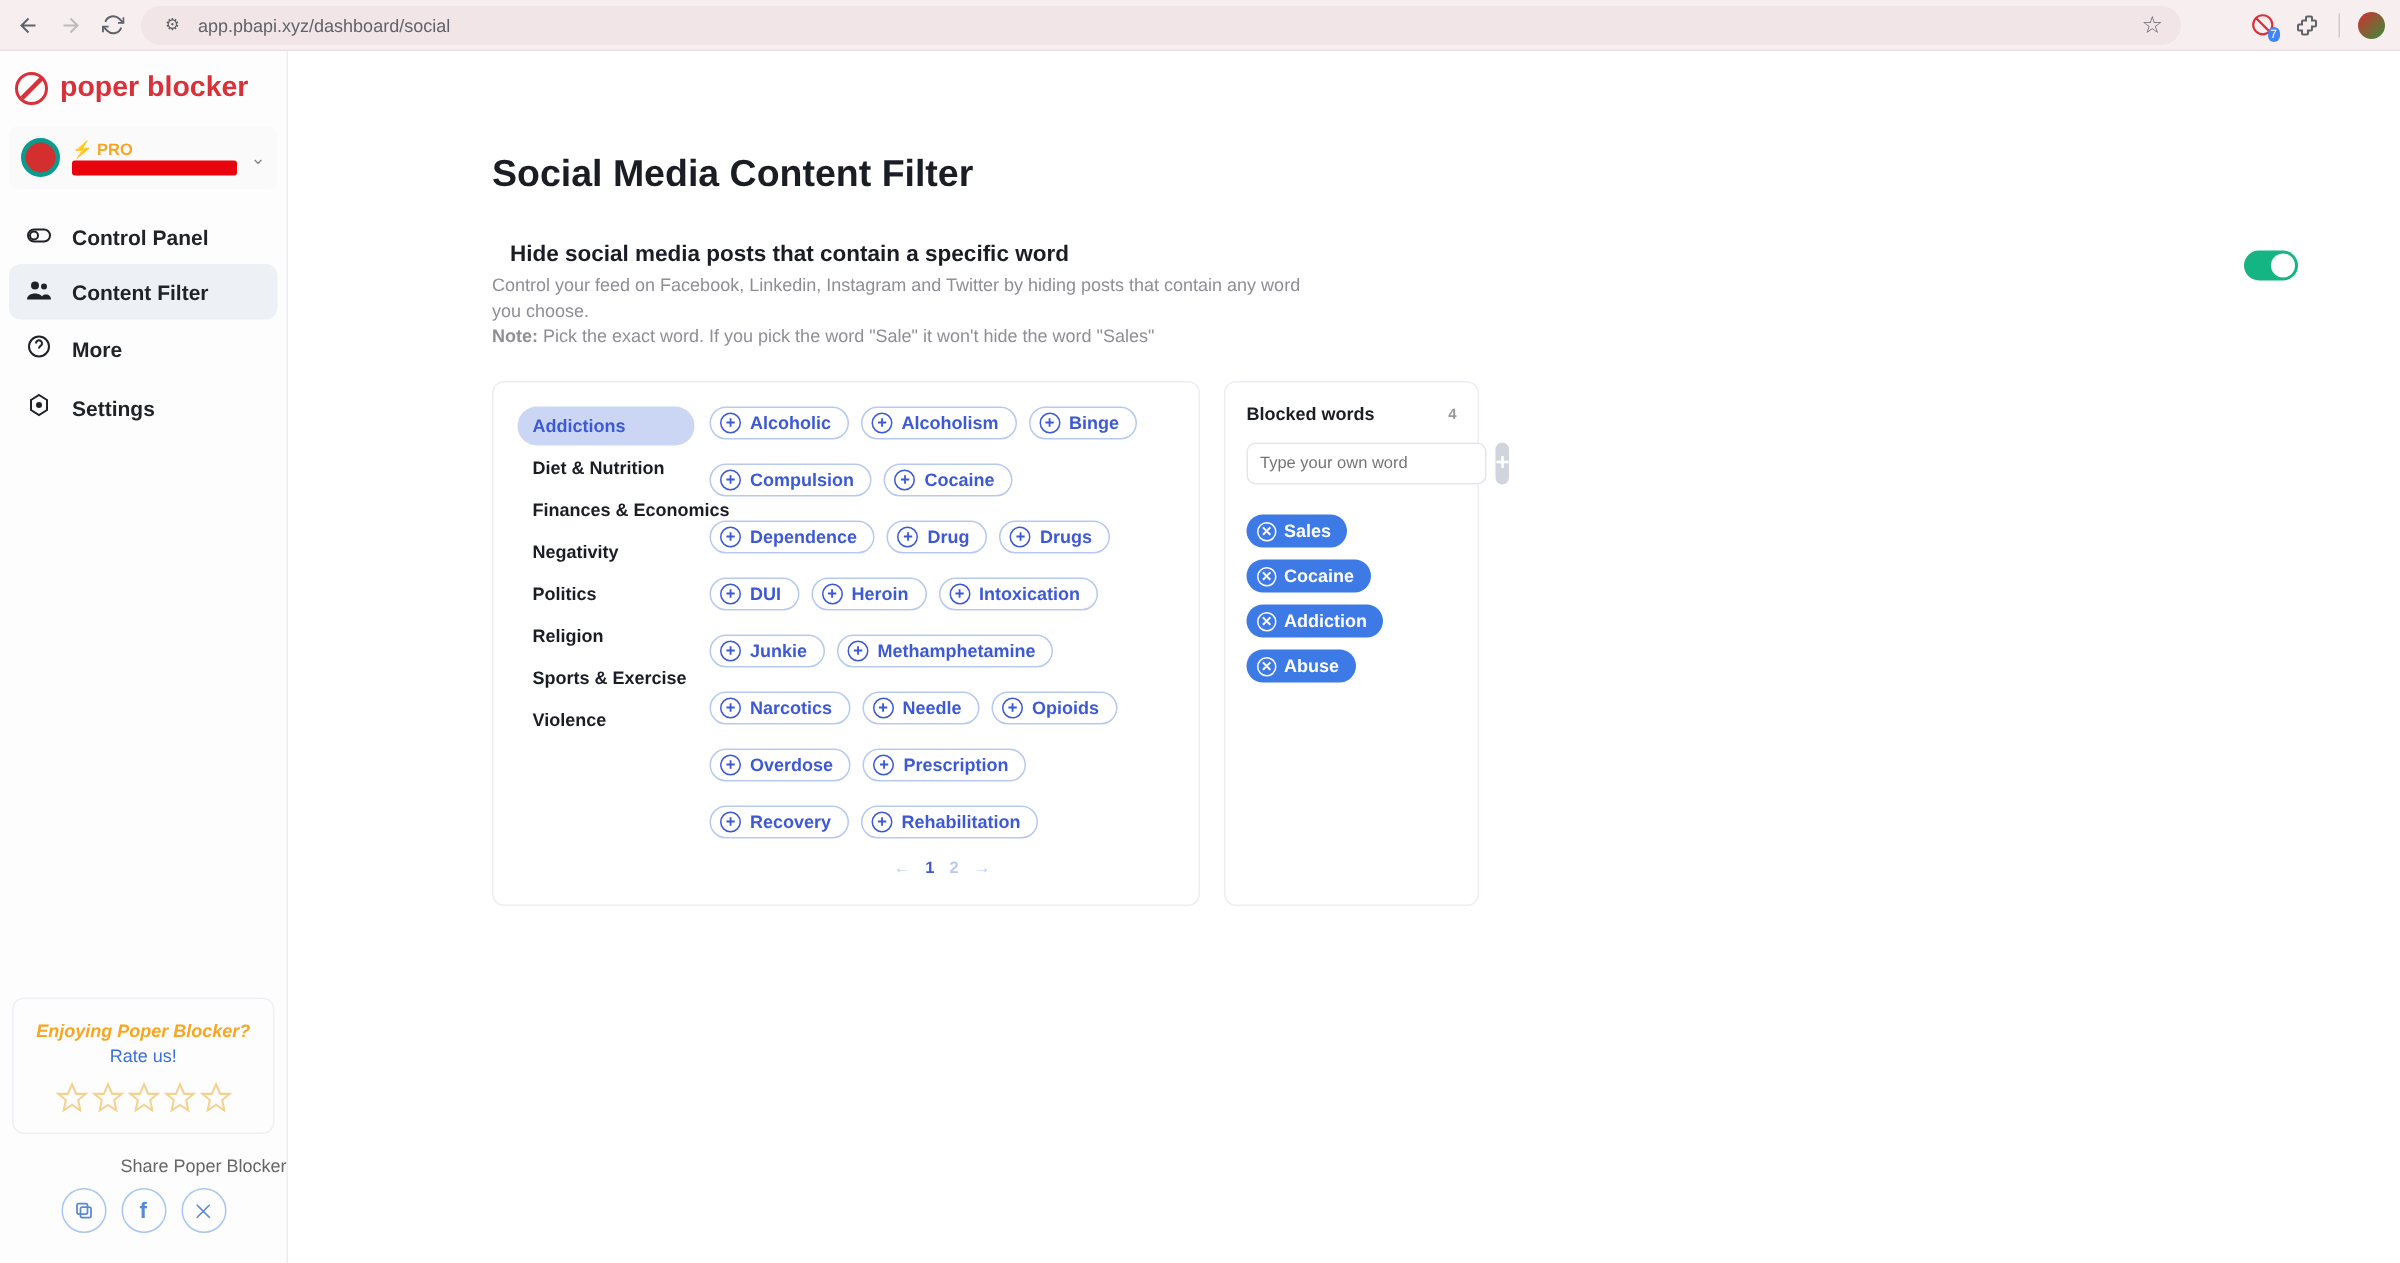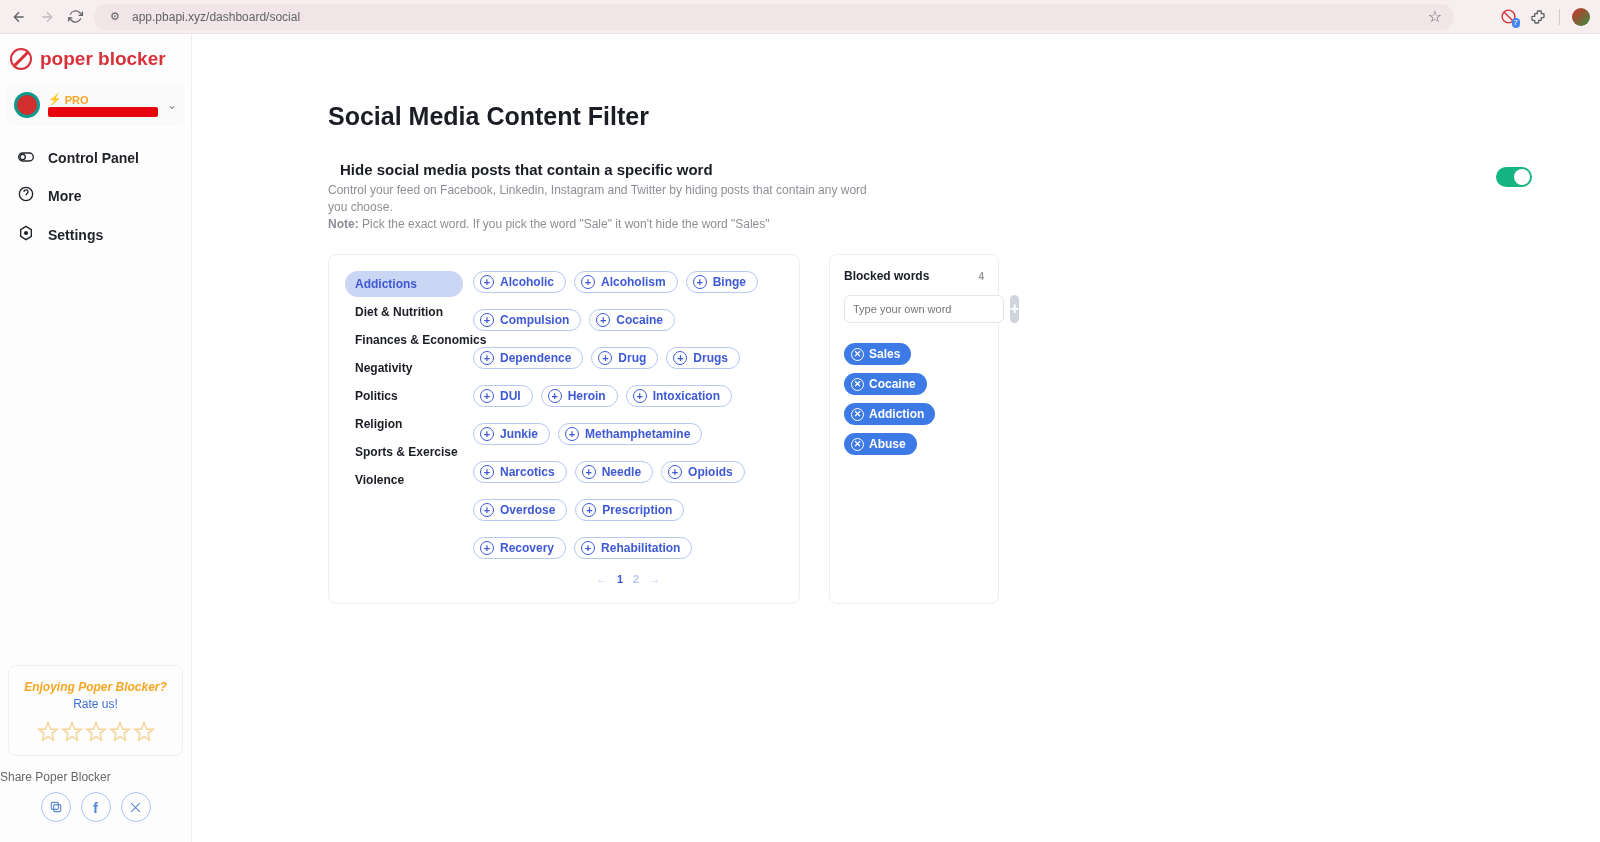--- a/index.html
+++ b/index.html
@@ -33,35 +33,35 @@
     .nav-item { display:flex; align-items:center; gap:12px; padding:10px 12px; font-size:14px; font-weight:600; color:#1f2328; border-radius:8px; cursor:pointer;}
     .nav-item .ni-icon { width:18px; color:#1f2328;}
     .nav-item.active { background:#edf0f4;}
     
     .rate-box { margin:0 8px 14px; border:1px solid #edf0f4; border-radius:8px; padding:14px 10px 12px; text-align:center; margin-top:auto;}
     .rate-title { font-size:12px; font-style:italic; font-weight:700; color:#f6a623;}
     .rate-sub { font-size:12px; color:#3b6fd6; margin-top:3px; cursor:pointer;}
     .stars { display:flex; justify-content:center; gap:2px; margin-top:10px;}
     .star { width:22px; height:22px; color:#f3d291;}
     
-    .share-label { text-align:left; font-size:12px; color:#666; margin-bottom:8px;}
+    .share-label { text-align:right; font-size:12px; color:#666; margin-bottom:8px;}
     .share-row { display:flex; justify-content:center; gap:10px; padding-bottom:20px;}
     .share-btn { width:30px; height:30px; border-radius:50%; border:1.5px solid #a9c6f0; display:flex; align-items:center; justify-content:center; color:#5a89d6; cursor:pointer;}
     
     .main { flex:1; padding:20px 40px 0 136px;}
     .page-title { font-size:25px; font-weight:800; color:#1a1d24;margin-top:48px;}
     .section-head { margin-top:30px; display:flex; align-items:flex-start;}
     .sh-left { flex:1;}
     .sh-title { font-size:15px; font-weight:800; color:#1a1d24;margin-left:12px;}
     .sh-desc { font-size:12px; color:#8e8e96; margin-top:4px; max-width:560px; line-height:1.4;}
     .sh-note { font-weight:700; color:#8e8e96;}
     .toggle { width:36px; height:20px; background:#14b583; border-radius:20px; position:relative; cursor:pointer; margin-top:6px; margin-right:28px;}
     .toggle::after { content:""; position:absolute; width:16px; height:16px; background:#fff; border-radius:50%; top:2px; right:2px;}
     
-    .panels { display:flex; gap:29px; margin-top:22px;}
+    .panels { display:flex; gap:16px; margin-top:22px;}
     .panel-left { width:472px; border:1px solid #eceef4; border-radius:8px; padding:16px 16px 18px; display:flex; gap:10px;}
     .cat-list { width:118px; display:flex; flex-direction:column; gap:2px;}
     .cat-item { font-size:12px; font-weight:700; color:#1a1d24; padding:6px 10px; border-radius:14px; cursor:pointer; white-space:nowrap;}
     .cat-item.active { background:#cbd6f5; color:#3d59d4;}
     
     .tag-area { flex:1;}
     .tag-row { display:flex; flex-wrap:wrap; gap:8px;}
     .tag { display:flex; align-items:center; gap:6px; border:1.5px solid #b7c9f1; border-radius:14px; padding:3px 11px 3px 6px; font-size:12px; font-weight:600; color:#3d59d4; cursor:pointer; margin-bottom:8px;}
     .tag-plus { width:14px; height:14px; border:1.5px solid #3d59d4; border-radius:50%; display:flex; align-items:center; justify-content:center; font-size:11px; line-height:1;}
     .pager { display:flex; justify-content:center; align-items:center; gap:10px; margin-top:6px; font-size:11px;}
@@ -141,20 +141,28 @@
       </div>
       <div class="acct-chevron">⌄</div>
     </div>
     <nav class="nav-list">
       <div class="nav-item">
         <span class="ni-icon"><svg width="16" height="12" viewBox="0 0 24 14" fill="none" stroke="currentColor" stroke-width="2">
               <rect x="1" y="1" width="22" height="12" rx="6"></rect>
               <circle cx="7" cy="7" r="4"></circle>
             </svg></span>
         <span>Control Panel</span>
+      </div>
+      <div class="nav-item active">
+        <span class="ni-icon"><svg width="16" height="14" viewBox="0 0 24 20" fill="currentColor">
+              <circle cx="8" cy="6" r="4"></circle>
+              <circle cx="17" cy="7" r="3"></circle>
+              <path d="M0 20c0-4 4-6 8-6s8 2 8 6M14 20c0-3 2-5 5-5s5 2 5 5"></path>
+            </svg></span>
+        <span>Content Filter</span>
       </div>
       <div class="nav-item">
         <span class="ni-icon"><svg width="16" height="16" viewBox="0 0 24 24" fill="none" stroke="currentColor" stroke-width="2">
               <circle cx="12" cy="12" r="10"></circle>
               <path d="M9 9a3 3 0 115 2c-1 1-2 1-2 3M12 18h.01"></path>
             </svg></span>
         <span>More</span>
       </div>
       <div class="nav-item">
         <span class="ni-icon"><svg width="16" height="16" viewBox="0 0 24 24" fill="none" stroke="currentColor" stroke-width="2">

